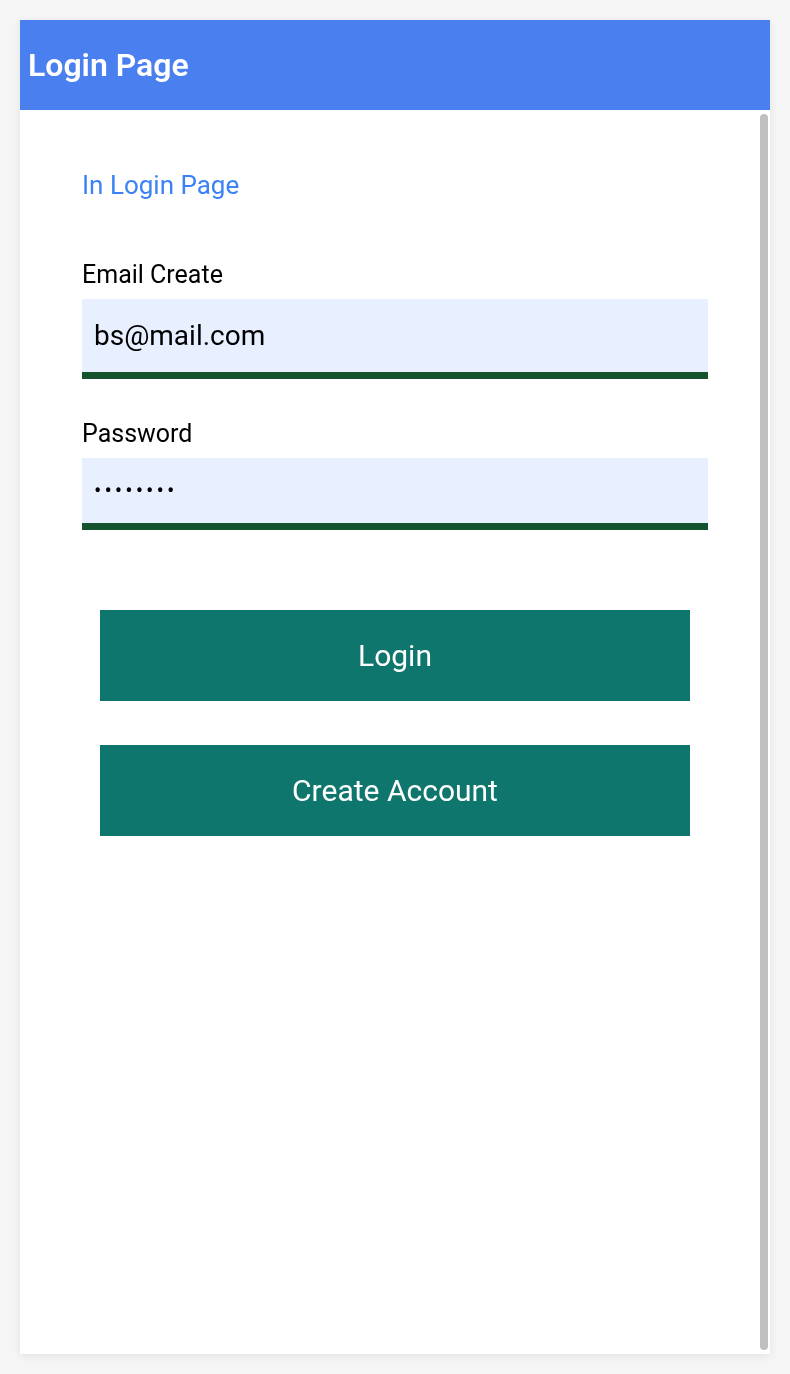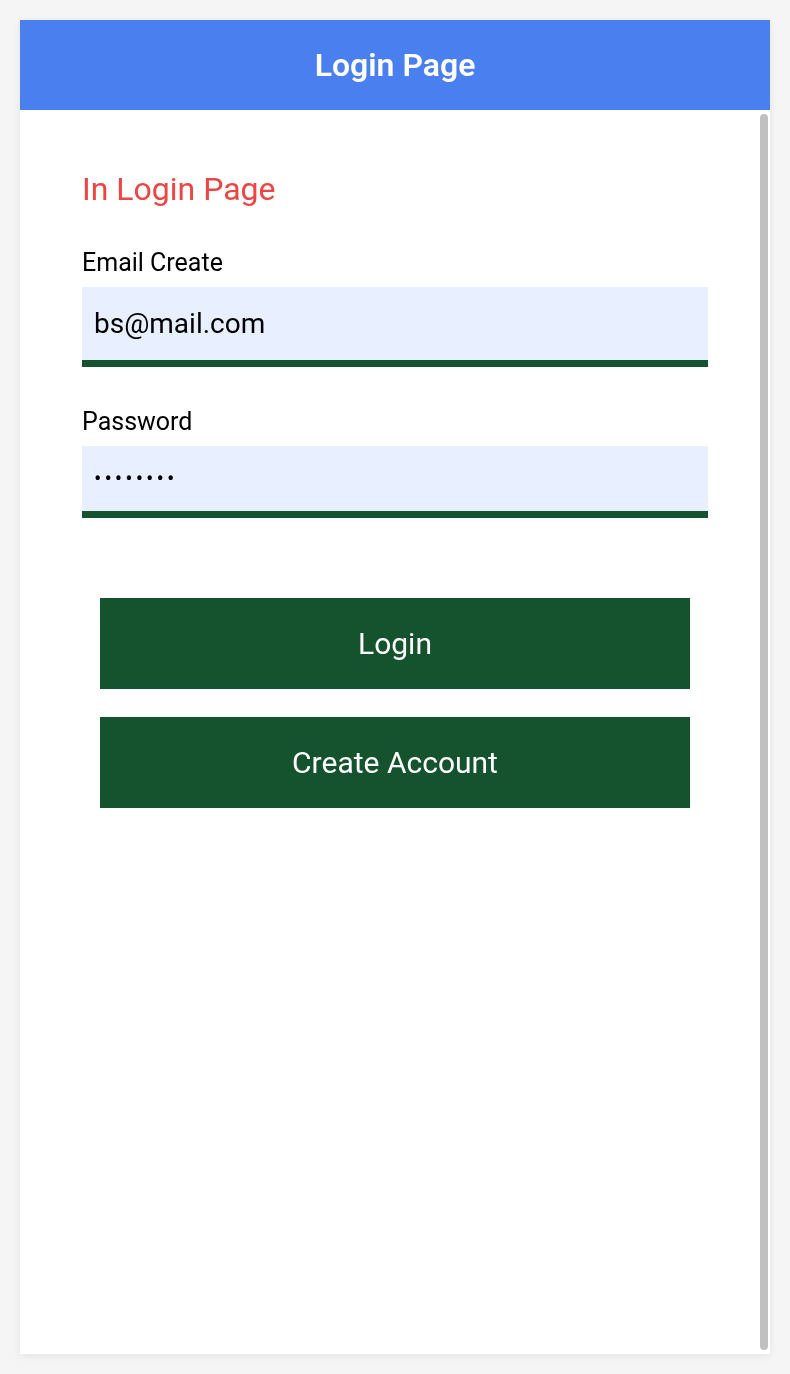--- a/index.html
+++ b/index.html
@@ -22,41 +22,40 @@
       height: 100%;
       box-shadow: 0 2px 8px rgba(0,0,0,0.08);
       display: flex;
       flex-direction: column;
       position: relative;
     }
     
     .app-header {
       background: #4a7ff0;
       color: #ffffff;
-      text-align: center;
       padding: 26px 8px;
       font-size: 32px;
       font-weight: 600;
     }
     
     .content-wrapper {
       flex: 1;
       overflow-y: auto;
       position: relative;
     }
     
     .content {
       padding: 60px 62px 40px 62px;
     }
     
     .page-heading {
-      font-size: 32px;
+      font-size: 26px;
       font-weight: 400;
-      color: #ef4444;
-      margin-bottom: 40px;
+      color: #3b82f6;
+      margin-bottom: 60px;
     }
     
     .form-group {
       margin-bottom: 40px;
     }
     
     .form-label {
       display: block;
       font-size: 25px;
       color: #000000;
@@ -82,29 +81,29 @@
     }
     
     .button-container {
       margin-top: 80px;
       padding: 0 18px;
     }
     
     .btn {
       display: block;
       width: 100%;
-      background: #14532d;
+      background: #0f766e;
       color: #ffffff;
       border: none;
       padding: 28px 0;
       font-size: 30px;
       font-weight: 400;
       font-family: inherit;
       cursor: pointer;
-      margin-bottom: 28px;
+      margin-bottom: 44px;
     }
     
     .scrollbar-track {
       position: absolute;
       right: 2px;
       top: 4px;
       bottom: 4px;
       width: 8px;
       background: #c0c0c0;
       border-radius: 4px;

